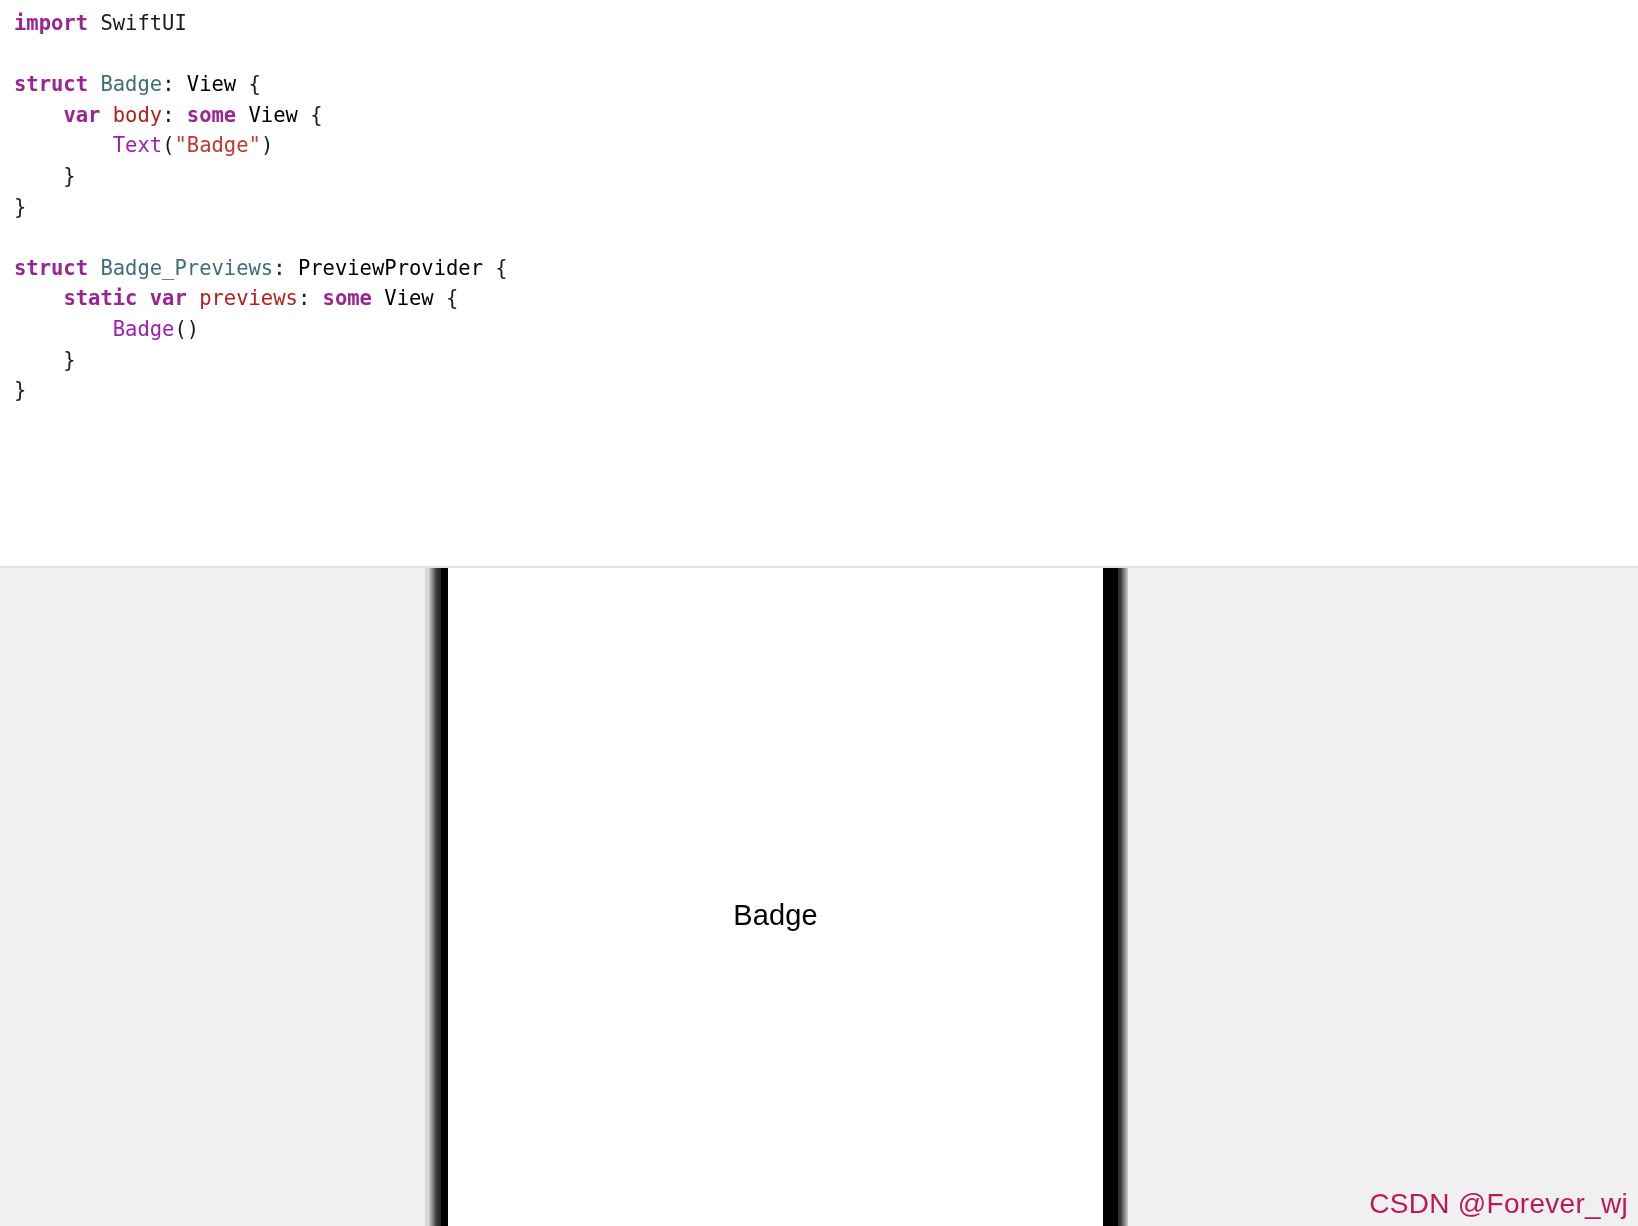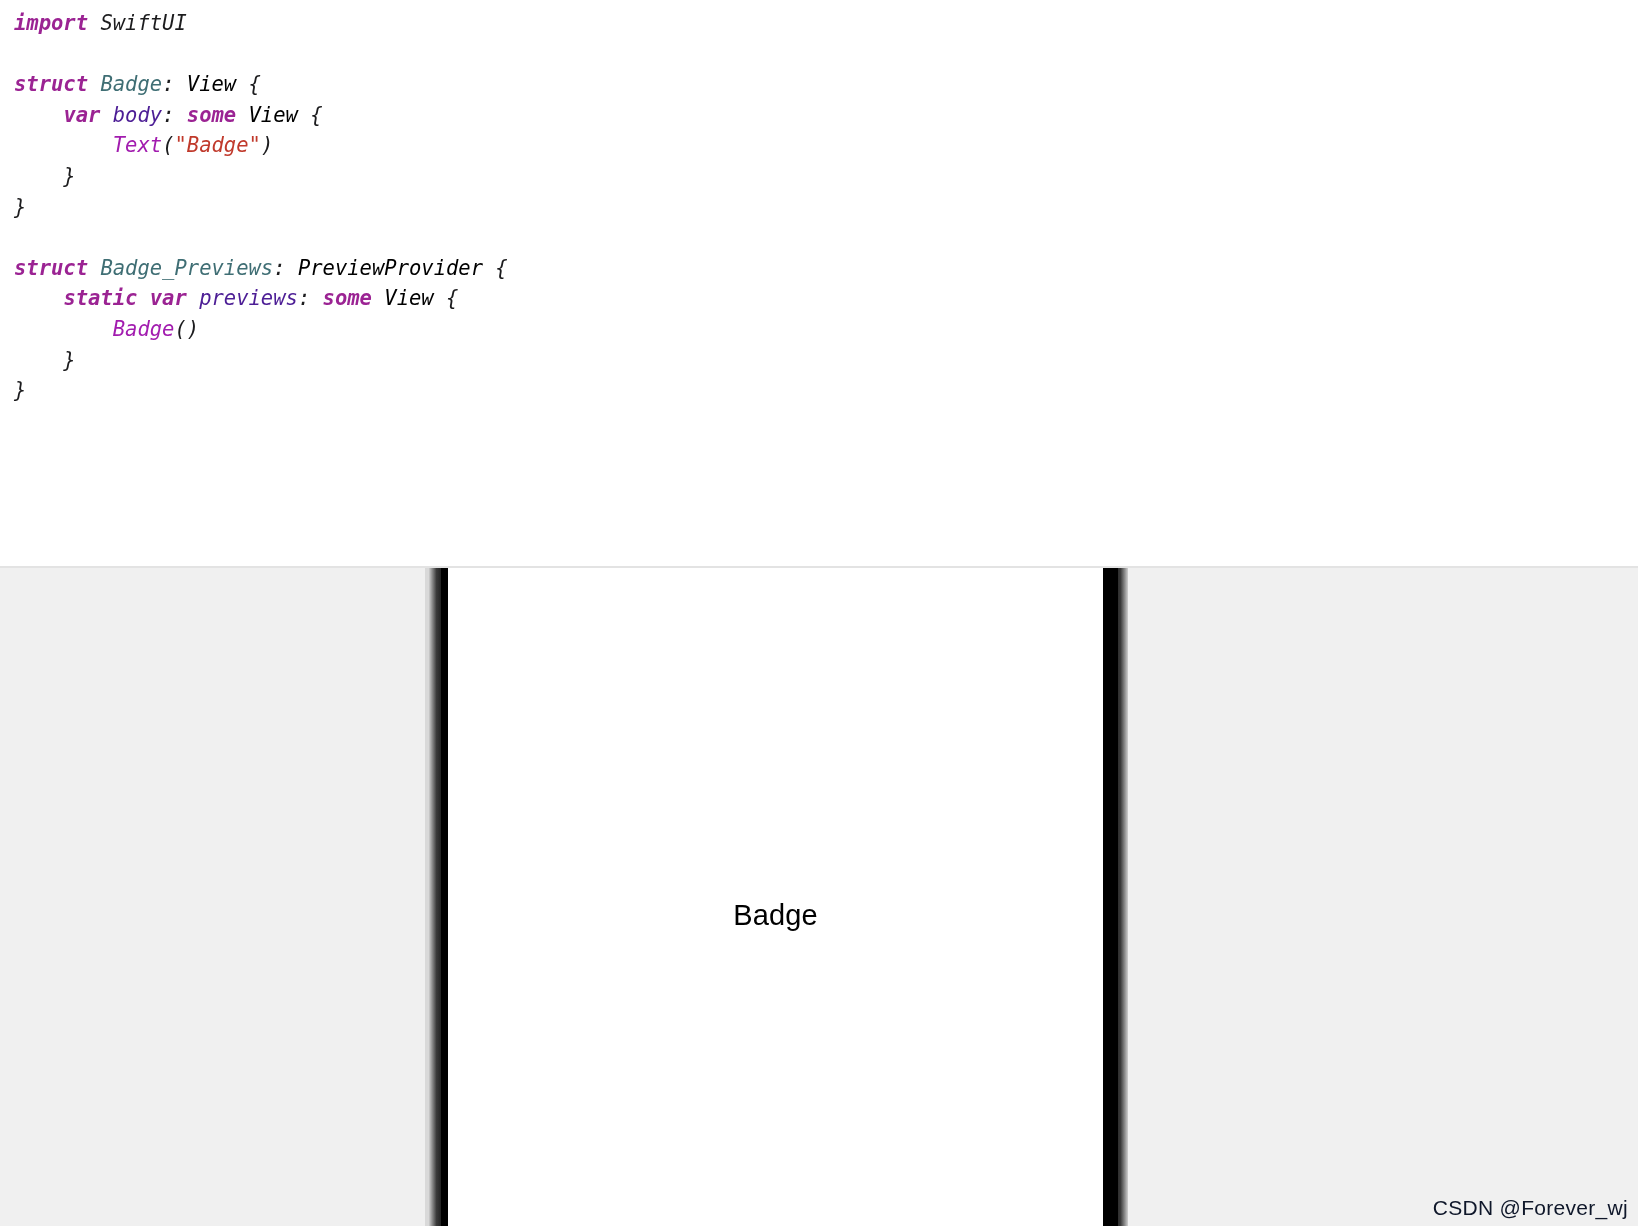--- a/index.html
+++ b/index.html
@@ -37,34 +37,33 @@
   .code-block {
     position: absolute;
     left: 14px;
     top: 8px;
     font-family: "DejaVu Sans Mono", "Liberation Mono", monospace;
     font-size: 20.5px;
     line-height: 30.6px;
     white-space: pre;
     letter-spacing: 0px;
     color: #000000;
-    font-style: italic;
   }
 
   .code-line {
     height: 30.6px;
     white-space: pre;
   }
 
   
   .tok-kw       { color: #9B2393; font-weight: bold; }
   .tok-plain    { color: #1c1c1e; }
   .tok-type     { color: #3F6E74; }
   .tok-typeref  { color: #000000; }
-  .tok-prop     { color: #4c1d95; }
+  .tok-prop     { color: #b91c1c; }
   .tok-string   { color: #C0392B; }
   .tok-punct    { color: #1c1c1e; }
   .tok-func     { color: #a21caf; }
 
   
   .pane-divider {
     position: absolute;
     left: 0;
     top: 566px;
     width: 1638px;
@@ -140,22 +139,22 @@
     top: 18px;
     letter-spacing: 0.1px;
   }
 
   
   .watermark {
     position: absolute;
     right: 10px;
     bottom: 6px;
     font-family: "Liberation Sans", sans-serif;
-    font-size: 21px;
-    color: #0f172a;
+    font-size: 28px;
+    color: #be185d;
     letter-spacing: 0.3px;
     user-select: none;
     white-space: nowrap;
   }
 </style>
 </head>
 <body>
 
 <div id="root">
 

